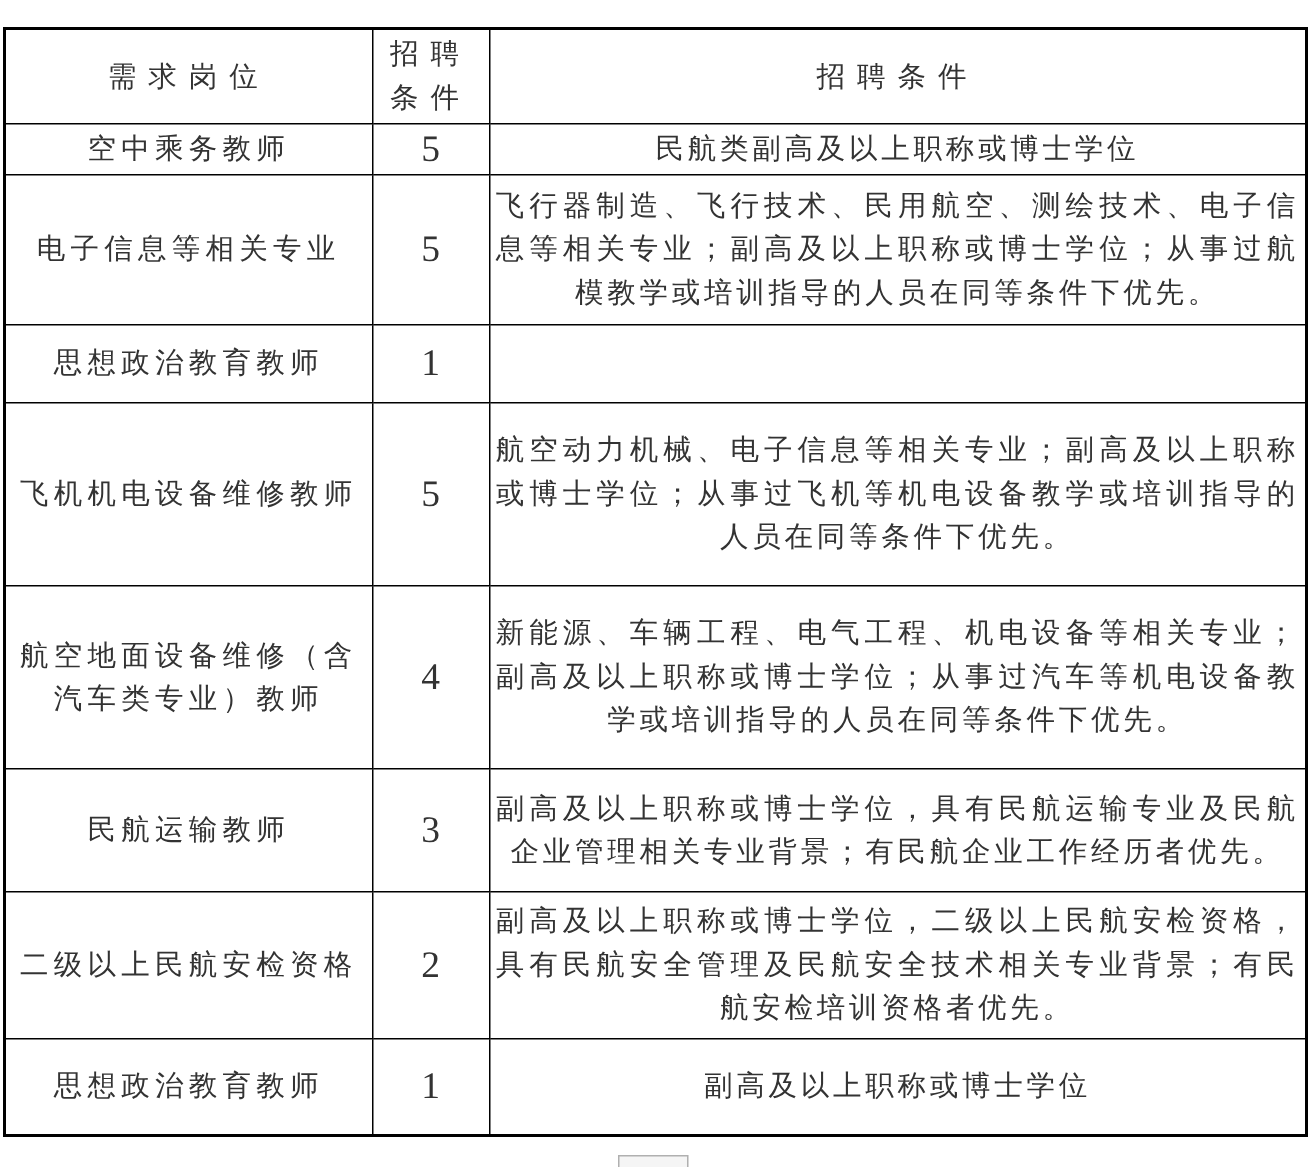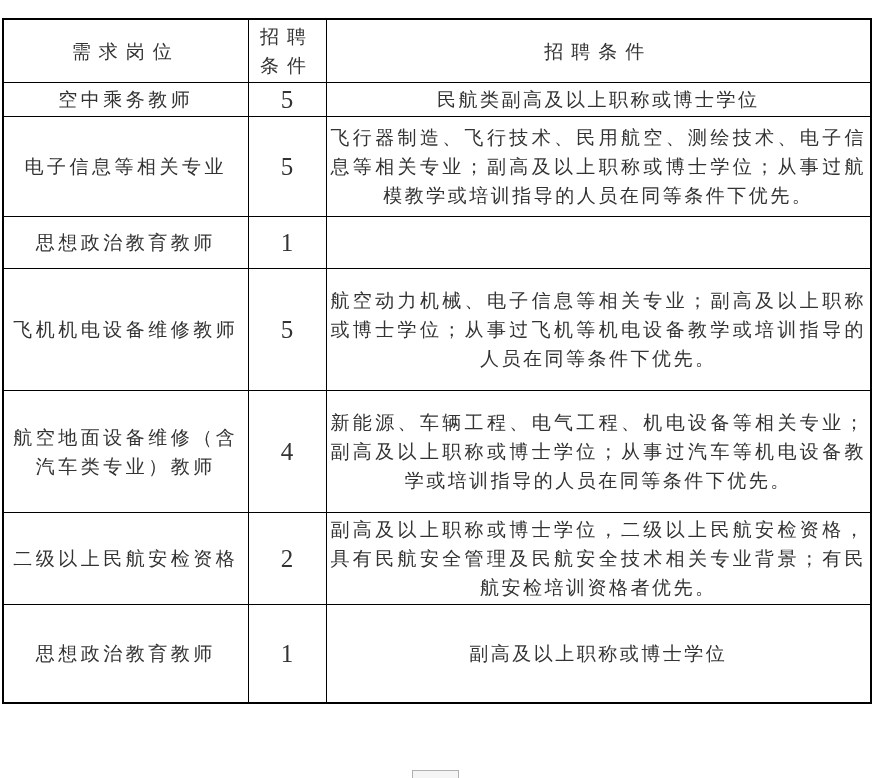--- a/index.html
+++ b/index.html
@@ -116,20 +116,25 @@
         <td class="c-pos">飞机机电设备维修教师</td>
         <td class="c-cnt">5</td>
         <td class="c-req">航空动力机械、电子信息等相关专业；副高及以上职称或博士学位；从事过飞机等机电设备教学或培训指导的人员在同等条件下优先。</td>
       </tr>
       <tr>
         <td class="c-pos">航空地面设备维修（含汽车类专业）教师</td>
         <td class="c-cnt">4</td>
         <td class="c-req">新能源、车辆工程、电气工程、机电设备等相关专业；副高及以上职称或博士学位；从事过汽车等机电设备教学或培训指导的人员在同等条件下优先。</td>
       </tr>
       <tr>
+        <td class="c-pos">民航运输教师</td>
+        <td class="c-cnt">3</td>
+        <td class="c-req">副高及以上职称或博士学位，具有民航运输专业及民航企业管理相关专业背景；有民航企业工作经历者优先。</td>
+      </tr>
+      <tr>
         <td class="c-pos">二级以上民航安检资格</td>
         <td class="c-cnt">2</td>
         <td class="c-req">副高及以上职称或博士学位，二级以上民航安检资格，具有民航安全管理及民航安全技术相关专业背景；有民航安检培训资格者优先。</td>
       </tr>
       <tr>
         <td class="c-pos">思想政治教育教师</td>
         <td class="c-cnt">1</td>
         <td class="c-req">副高及以上职称或博士学位</td>
       </tr>
     </tbody>

